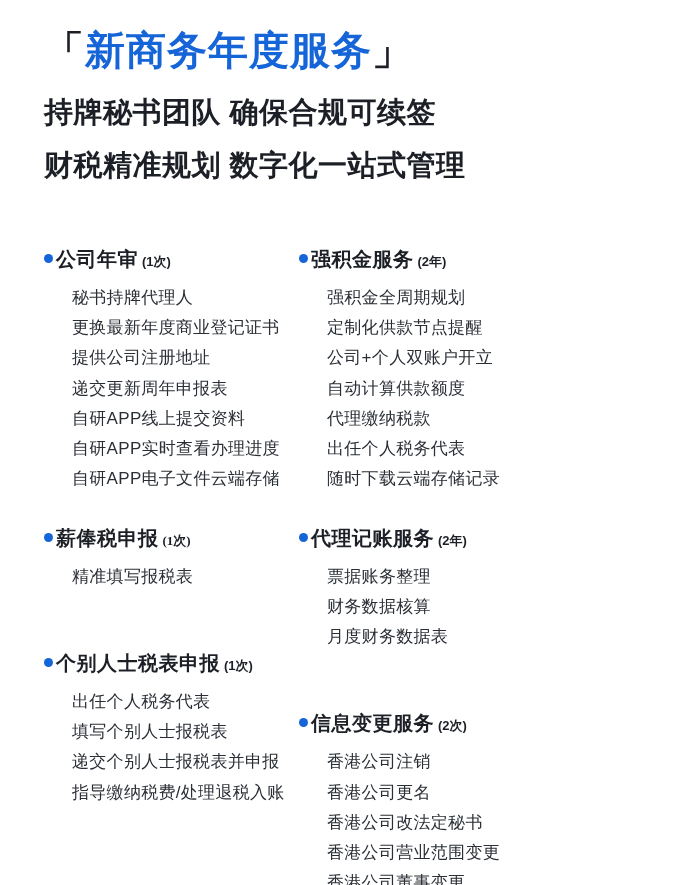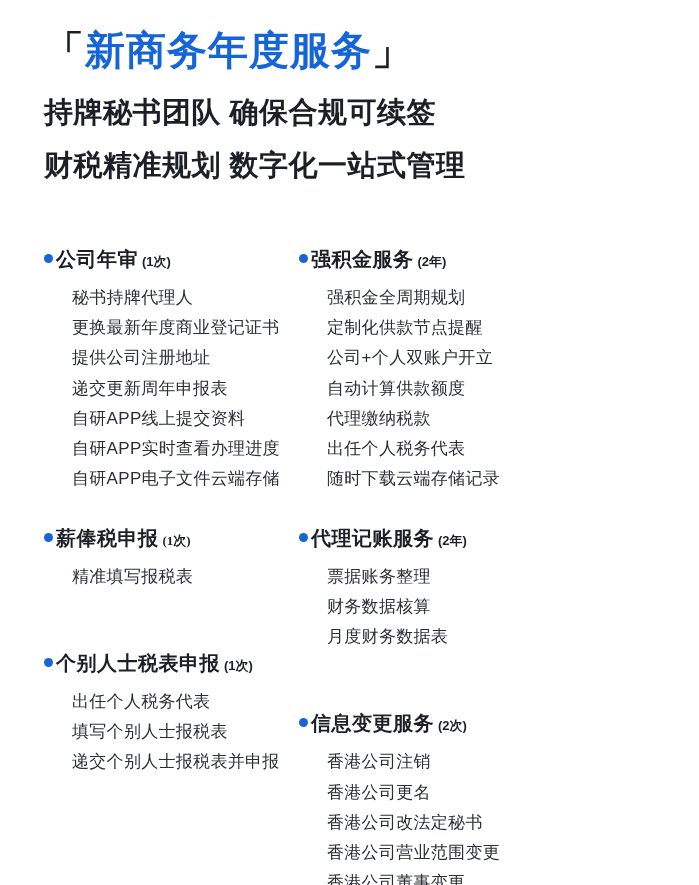--- a/index.html
+++ b/index.html
@@ -156,20 +156,21 @@
       <div class="group g-3">
         <div class="group-head">
           <span class="dot"></span>
           <span class="group-title">个别人士税表申报</span>
           <span class="group-qty">(1次)</span>
         </div>
         <ul class="items">
           <li>出任个人税务代表</li>
           <li>填写个别人士报税表</li>
           <li>递交个别人士报税表并申报</li>
+          <li>指导缴纳税费/处理退税入账</li>
         </ul>
       </div>
 
     </div>
 
     <div class="col col-right">
 
       <div class="group r-1">
         <div class="group-head">
           <span class="dot"></span>

